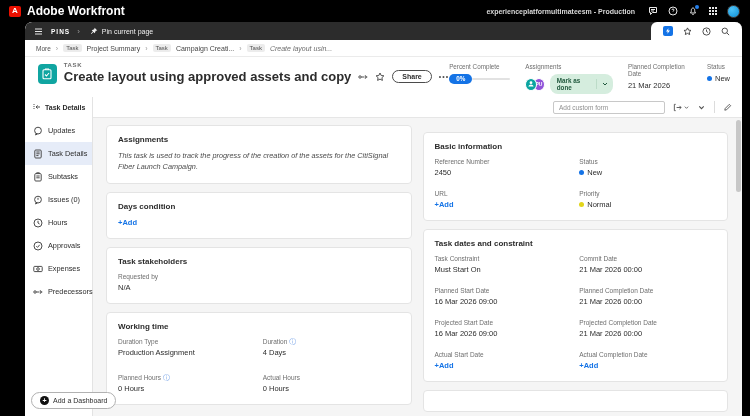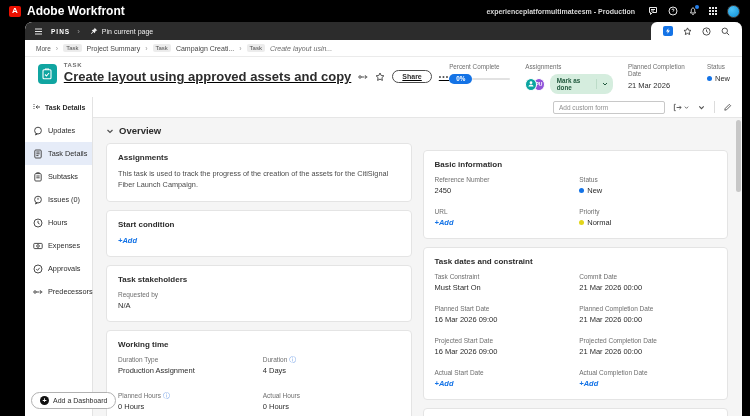--- a/index.html
+++ b/index.html
@@ -41,21 +41,21 @@
   .bc-sep { color:#9a9a9a; font-size:7px; }
   .bc-badge { background:#ececec; color:#505050; font-size:6px; padding:1px 3px; border-radius:2px; }
   .bc-label { font-size:7px; color:#464646; }
   .bc-label.current { font-style:italic; color:#6e6e6e; }
 
   
   .taskheader { display:flex; align-items:flex-start; padding:5px 12px 3px 13px; flex:0 0 auto; }
   .task-icon { width:20px; height:20px; border-radius:4px; background:#10a5a1; display:flex; align-items:center; justify-content:center; margin-right:7px; margin-top:2px; }
   .task-icon svg { width:12px; height:12px; }
   .eyebrow { font-size:6px; color:#6e6e6e; letter-spacing:.6px; font-weight:600; }
-  .title-row { display:flex; align-items:center; gap:7px; margin-top:1px;text-decoration:underline; }
+  .title-row { display:flex; align-items:center; gap:7px; margin-top:1px; }
   .page-title { font-size:13px; font-weight:700; color:#2c2c2c; white-space:nowrap; }
   .h-ic { color:#505050; display:flex; align-items:center; }
   .h-ic svg { width:10px; height:10px; }
   .share-btn { border:1px solid #4b4b4b; border-radius:8px; background:#fff; font-size:7px; font-weight:700; color:#2c2c2c; padding:2px 9px; font-family:inherit; }
   .more-dots { color:#505050; font-size:7px; letter-spacing:1px; }
   .header-meta { margin-left:auto; display:flex; gap:15px; padding-top:1px; }
   .meta-col { display:flex; flex-direction:column; gap:4px; }
   .meta-label { font-size:6.3px; color:#6e6e6e; }
   .meta-val { font-size:7.5px; color:#2c2c2c; display:flex; align-items:center; gap:3px; }
   .pct-row { display:flex; align-items:center; }
@@ -95,26 +95,26 @@
 
   .content { flex:1; background:#f5f5f5; padding:7px 14px 0 13px; position:relative; overflow:hidden; }
   .overview-header { display:flex; align-items:center; gap:5px; margin-bottom:7px; }
   .overview-header svg { width:8px; height:8px; color:#505050; }
   .overview-title { font-size:9.5px; font-weight:700; color:#2c2c2c; }
   .columns { display:flex; gap:11px; }
   .col { flex:1; display:flex; flex-direction:column; gap:8px; min-width:0; }
   .col-right { margin-top:7px; }
   .card { background:#fff; border:1px solid #e4e4e4; border-radius:4px; padding:9px 11px 11px; }
   .card-title { font-size:8px; font-weight:700; color:#2c2c2c; margin-bottom:7px; }
-  .card-body-text { font-size:7.3px; color:#4b4b4b; line-height:1.45; }
+  .card-body-text { font-size:7.3px; color:#4b4b4b; line-height:1.45;font-style:italic; }
   .fgrid { display:grid; grid-template-columns:1fr 1fr; row-gap:13px; column-gap:8px; }
   .fgrid.single { grid-template-columns:1fr;text-align:right; }
   .flabel { font-size:6.5px; color:#6e6e6e; margin-bottom:3px; display:flex; align-items:center; gap:2px; }
   .fvalue { font-size:7.5px; color:#2c2c2c; display:flex; align-items:center; gap:3px; }
-  .add-link { color:#1473e6; font-weight:700; cursor:pointer;font-style:italic; }
+  .add-link { color:#1473e6; font-weight:700; cursor:pointer; }
   .info-i { color:#6d9ce6; font-size:7px; line-height:1; }
   .wt .fgrid { row-gap:17px; }
 
   .scrollbar { position:absolute; right:1px; top:2px; bottom:2px; width:6px; }
   .scroll-thumb { position:absolute; top:0; right:0; width:5px; height:72px; background:#c7c7c7; border-radius:3px; }
 </style>
 </head>
 <body>
 
 <div class="stage">
@@ -329,31 +329,31 @@
         </div>
         <div class="sb-item">
           <svg viewBox="0 0 10 10" fill="none" stroke="currentColor" stroke-width="1">
               <circle cx="5" cy="5" r="4"></circle>
               <path d="M5 2.8V5l1.6 1"></path>
             </svg>
           <span>Hours</span>
         </div>
         <div class="sb-item">
           <svg viewBox="0 0 10 10" fill="none" stroke="currentColor" stroke-width="1">
+              <circle cx="5" cy="5" r="4"></circle>
+              <path d="M3.3 5.2l1.2 1.2 2.2-2.6"></path>
+            </svg>
+          <span>Approvals</span>
+        </div>
+        <div class="sb-item">
+          <svg viewBox="0 0 10 10" fill="none" stroke="currentColor" stroke-width="1">
               <rect x=".8" y="2.4" width="8.4" height="5.2" rx=".8"></rect>
               <circle cx="5" cy="5" r="1.3"></circle>
             </svg>
           <span>Expenses</span>
-        </div>
-        <div class="sb-item">
-          <svg viewBox="0 0 10 10" fill="none" stroke="currentColor" stroke-width="1">
-              <circle cx="5" cy="5" r="4"></circle>
-              <path d="M3.3 5.2l1.2 1.2 2.2-2.6"></path>
-            </svg>
-          <span>Approvals</span>
         </div>
         <div class="sb-item">
           <svg viewBox="0 0 10 10" fill="none" stroke="currentColor" stroke-width="1">
               <circle cx="2" cy="5" r="1.2"></circle>
               <path d="M3.2 5h3.3"></path>
               <path d="M7 3.2c1.2.4 1.2 3.2 0 3.6"></path>
               <circle cx="8.6" cy="5" r=".8" fill="currentColor" stroke="none"></circle>
             </svg>
           <span>Predecessors</span>
         </div>
@@ -382,37 +382,31 @@
           </span>
           <span class="tbr-div"></span>
           <span class="tbr-ic">
             <svg viewBox="0 0 10 10" fill="none" stroke="currentColor" stroke-width="1">
                 <path d="M2 8l.5-2L7 1.5 8.5 3 4 7.5 2 8z"></path>
               </svg>
           </span>
         </div>
 
         <div class="content">
-          <div class="overview-header">
-            <svg viewBox="0 0 8 8" fill="none" stroke="currentColor" stroke-width="1.2">
-                <path d="M1.5 3l2.5 2.5L6.5 3"></path>
-              </svg>
-            <span class="overview-title">Overview</span>
-          </div>
 
           <div class="columns">
 
             <div class="col">
               <section class="card">
                 <div class="card-title">Assignments</div>
                 <div class="card-body-text">This task is used to track the progress of the creation of the assets for the CitiSignal Fiber Launch Campaign.</div>
               </section>
 
               <section class="card">
-                <div class="card-title">Start condition</div>
+                <div class="card-title">Days condition</div>
                 <div class="fvalue add-link">+Add</div>
               </section>
 
               <section class="card">
                 <div class="card-title">Task stakeholders</div>
                 <div class="fgrid single">
                   <div class="field">
                     <div class="flabel">
                         <span>Requested by</span>
                       </div>

